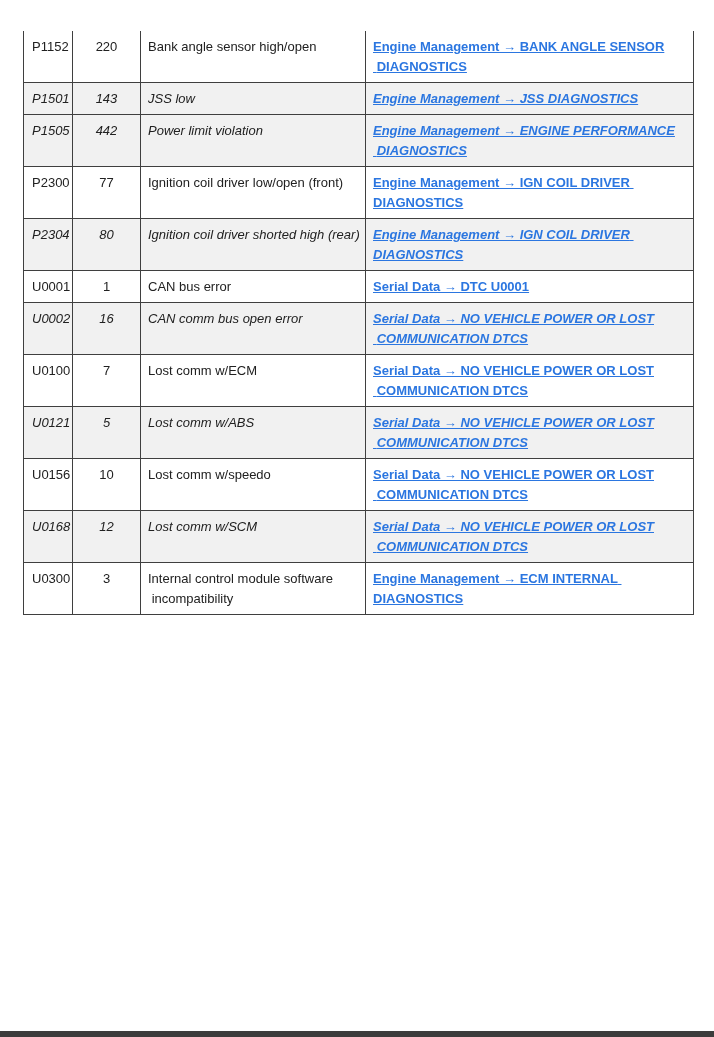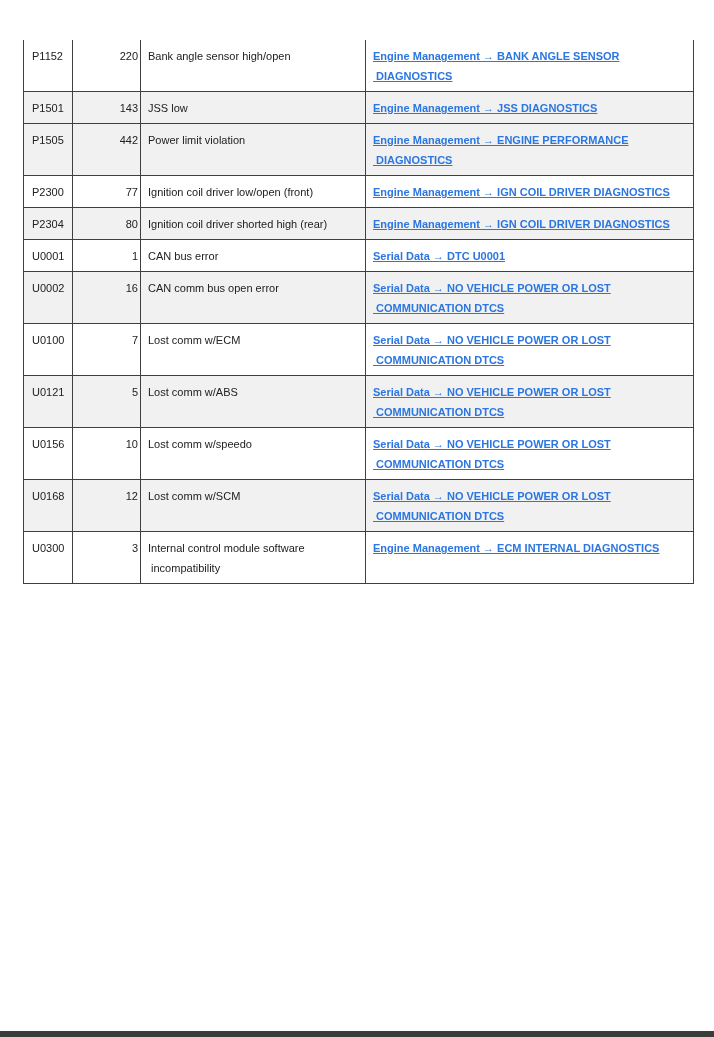--- a/index.html
+++ b/index.html
@@ -10,44 +10,45 @@
     width: 714px;
     height: 1037px;
     background: #ffffff;
     position: relative;
     font-family: "Liberation Sans", "DejaVu Sans", sans-serif;
     overflow: hidden;
   }
   .dtc-table {
     position: absolute;
     left: 23px;
-    top: 40px;
+    top: 31px;
     width: 670px;
     border-collapse: collapse;
     table-layout: fixed;
-    font-size: 11px;
+    font-size: 13px;
     color: #212121;
   }
   .dtc-table td {
     border: 1px solid #3f3f3f;
     vertical-align: top;
     padding: 6px 4px 5px 7px;
     line-height: 20px;
     white-space: pre-wrap;
     overflow: hidden;
   }
   
   .dtc-table tr:first-child td {
     border-top: none;
   }
   .dtc-table tr.shaded {
     background: #f1f1f1;
+    font-style: italic;
   }
   td.code-cell { padding-left: 8px; }
-  td.value-cell { text-align: right; padding-left: 2px; padding-right: 2px; }
+  td.value-cell { text-align: center; padding-left: 2px; padding-right: 2px; }
   a.ref-link {
     color: #2b76e0;
     font-weight: bold;
     text-decoration: underline;
     cursor: pointer;
     margin-top: 28px;
   }
   .page-edge-bar {
     position: absolute;
     left: 0;

